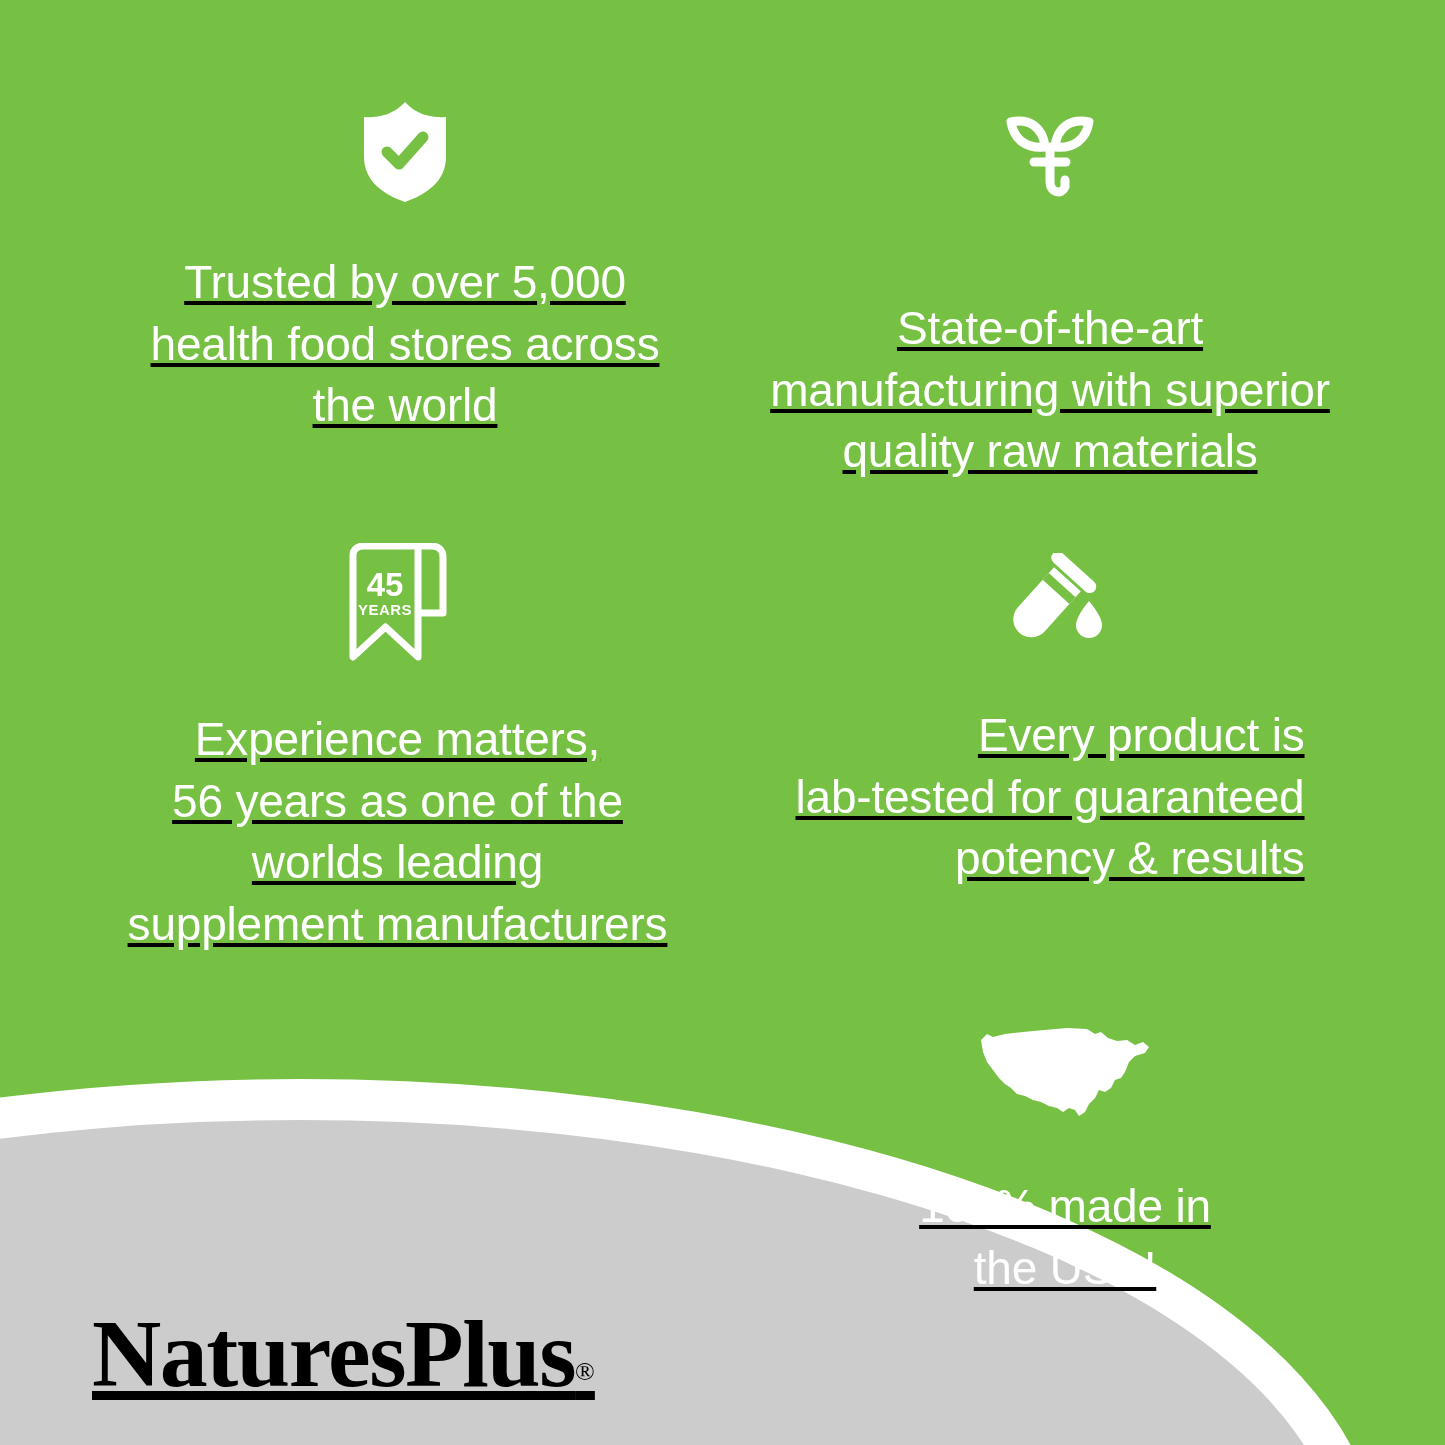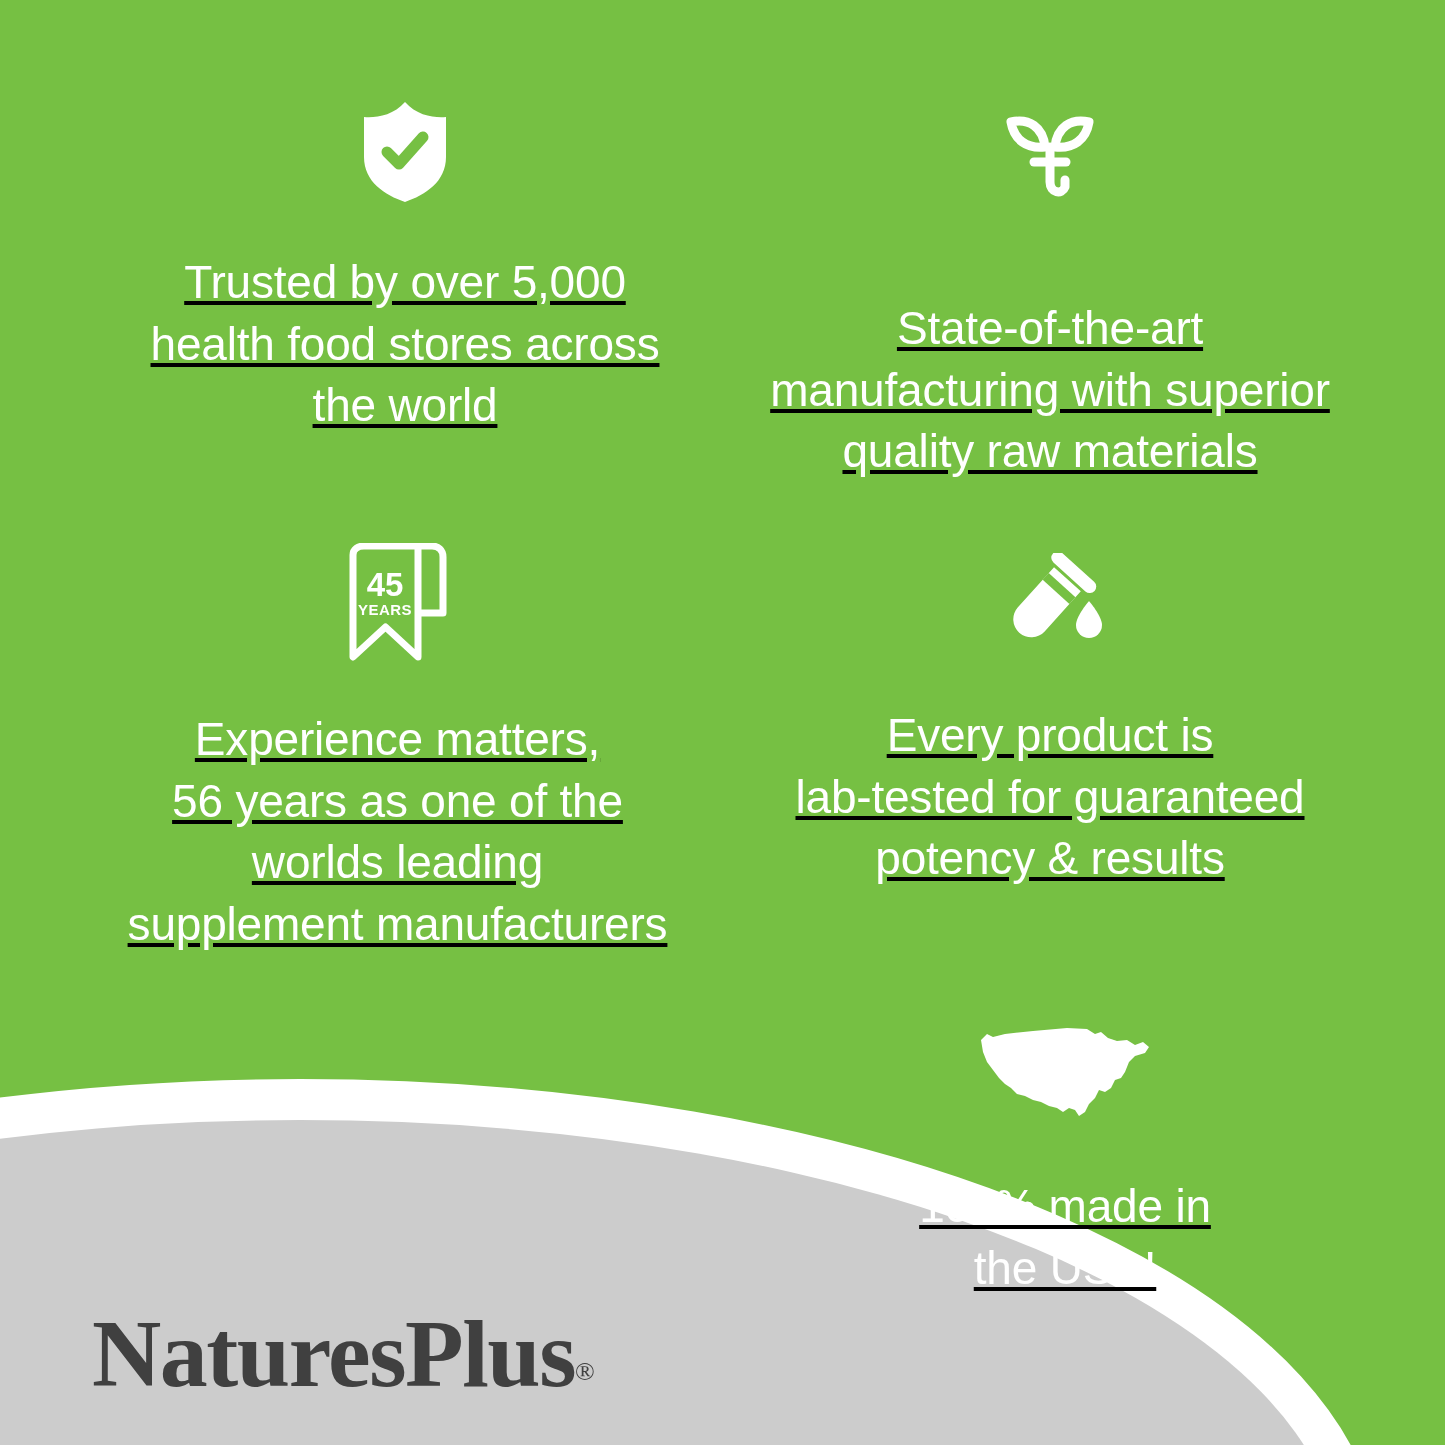--- a/index.html
+++ b/index.html
@@ -51,38 +51,39 @@
   
   .f-trusted   { left: 55px;  top: 100px; width: 700px; }
   .f-trusted .feature-icon { margin-bottom: 48px; }
 
   .f-soa       { left: 700px; top: 100px; width: 700px; gap: 46px; }
   .f-soa .feature-icon { margin-bottom: 48px; }
 
   .f-years     { left: 40px;  top: 543px; width: 715px; }
   .f-years .feature-icon { margin-bottom: 48px; }
 
-  .f-lab       { left: 700px; top: 553px; width: 700px; }
+  .f-lab       { left: 700px; top: 553px; width: 700px; text-align: right; }
   .f-lab .feature-icon { margin-bottom: 52px; }
 
   .f-usa       { left: 735px; top: 1020px; width: 660px; align-items: center; }
   .f-usa .feature-icon { margin-bottom: 52px; }
 
   
   .logo {
     position: absolute;
     left: 92px;
     top: 1306px;
-    color: #404040;
+    color: #000000;
     font-family: "Liberation Serif", serif;
     font-size: 96px;
     font-weight: 700;
     letter-spacing: -1.5px;
     line-height: 1;
     white-space: nowrap;
+    text-decoration: underline;
   }
   .logo .reg {
     font-size: 26px;
     vertical-align: 6px;
     letter-spacing: 0;
     font-weight: 400;
   }
 </style>
 </head>
 <body>

